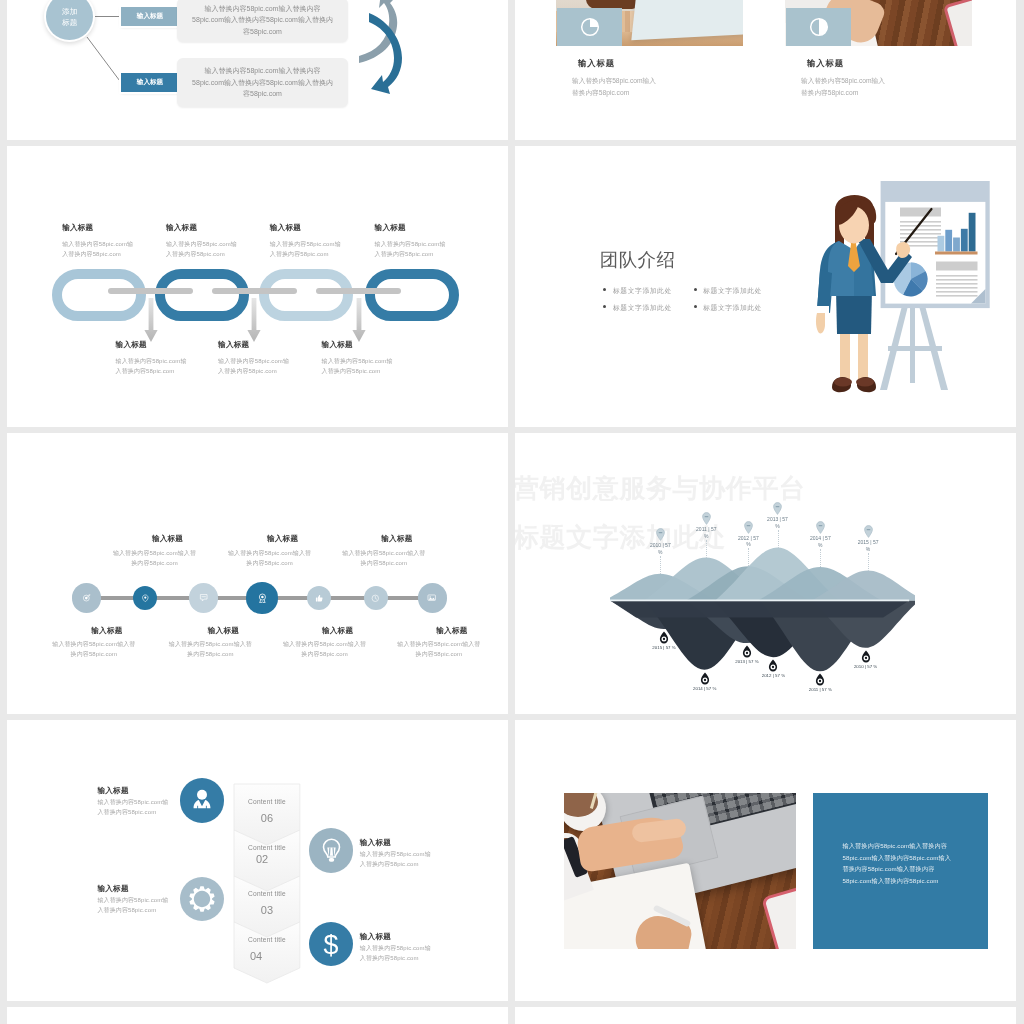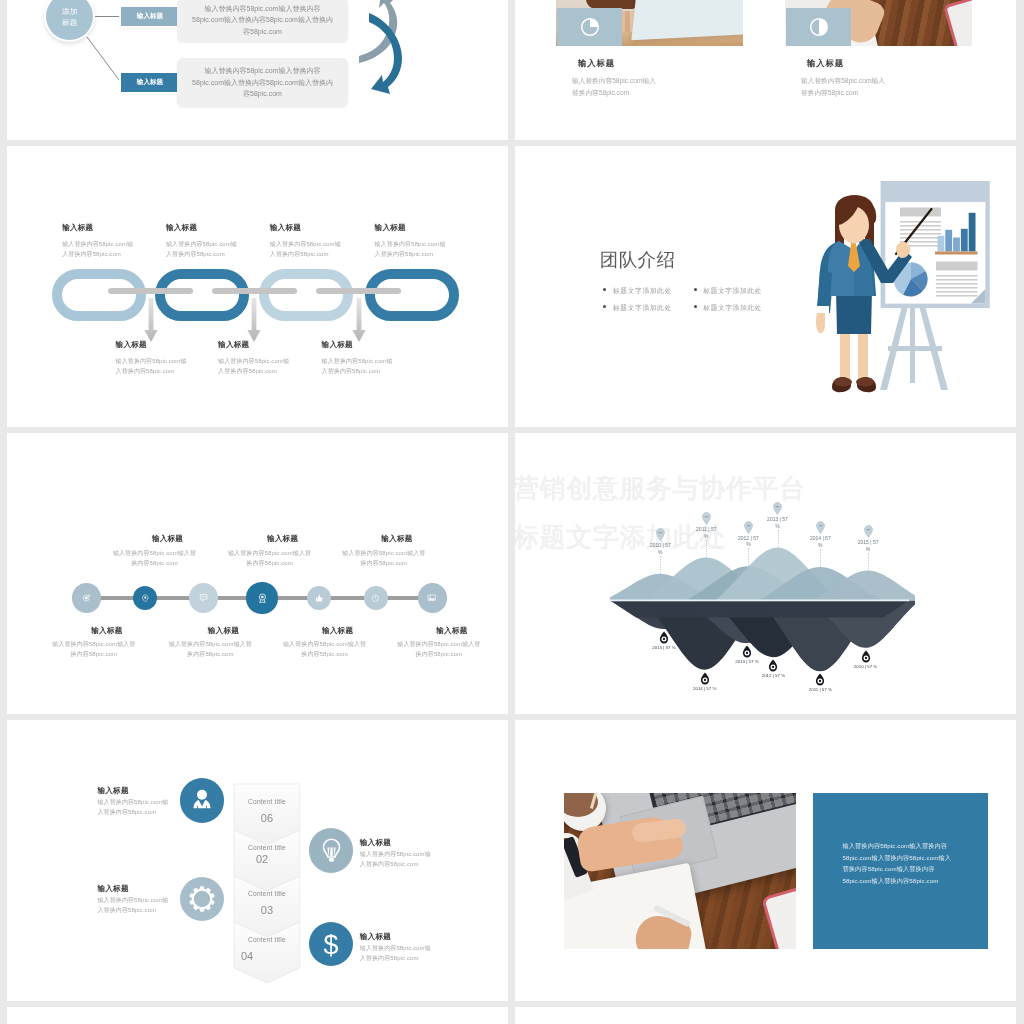--- a/index.html
+++ b/index.html
@@ -427,21 +427,21 @@
     <path d="M2 48.0 H67.8 V94.0 L34.9 109.0 L2 94.0 Z" fill="url(#cg)" stroke="#e9e9e9" stroke-width="0.8"></path>
     <path d="M2 2.0 H67.8 V48.0 L34.9 63.0 L2 48.0 Z" fill="url(#cg)" stroke="#e9e9e9" stroke-width="0.8"></path>
   </svg>
   <div class="cl" style="left:227.1px;top:77.5px;width:65.8px"><span>Content title</span></div>
   <div class="cn" style="left:227.1px;top:91.5px;width:65.8px"><span>06</span></div>
   <div class="cl" style="left:227.1px;top:123.5px;width:65.8px"><span>Content title</span></div>
   <div class="cn" style="left:227.1px;top:133px;width:56px"><span>02</span></div>
   <div class="cl" style="left:227.1px;top:169.5px;width:65.8px"><span>Content title</span></div>
   <div class="cn" style="left:227.1px;top:183.5px;width:65.8px"><span>03</span></div>
   <div class="cl" style="left:227.1px;top:215.5px;width:65.8px"><span>Content title</span></div>
-  <div class="cn" style="left:217px;top:229.5px;width:46px"><span>04</span></div>
+  <div class="cn" style="left:226px;top:229.5px;width:46px"><span>04</span></div>
   <div class="ic" style="left:172.7px;top:58.2px;width:44.4px;height:44.4px;background:#357ca6">
     <svg width="26" height="26" viewBox="0 0 24 24">
           <circle cx="12" cy="7.2" r="4.6" fill="#fff"></circle>
           <path d="M4.2 19.5 C 4.2 15.4 6.6 12.6 9 12 L12 17.8 L15 12 C 17.4 12.6 19.8 15.4 19.8 19.5 H16.4 V17.4 H15.6 V19.5 H8.4 V17.4 H7.6 V19.5 Z" fill="#fff"></path>
         </svg>
   </div>
   <div class="ic" style="left:172.5px;top:156.6px;width:44.4px;height:44.4px;background:#a7bdca">
     <svg width="28" height="28" viewBox="0 0 24 24">
           <path d="M9.76 3.70 L10.62 1.09 L13.38 1.09 L14.24 3.70 L15.07 3.96 L17.30 2.36 L19.53 3.98 L18.69 6.60 L19.20 7.30 L21.95 7.32 L22.81 9.94 L20.59 11.57 L20.59 12.43 L22.81 14.06 L21.95 16.68 L19.20 16.70 L18.69 17.40 L19.53 20.02 L17.30 21.64 L15.07 20.04 L14.24 20.30 L13.38 22.91 L10.62 22.91 L9.76 20.30 L8.93 20.04 L6.70 21.64 L4.47 20.02 L5.31 17.40 L4.80 16.70 L2.05 16.68 L1.19 14.06 L3.41 12.43 L3.41 11.57 L1.19 9.94 L2.05 7.32 L4.80 7.30 L5.31 6.60 L4.47 3.98 L6.70 2.36 L8.93 3.96 Z M12 5.0 A7.0 7.0 0 1 0 12.01 5.0 Z" fill="#fff" fill-rule="evenodd"></path>
         </svg>

